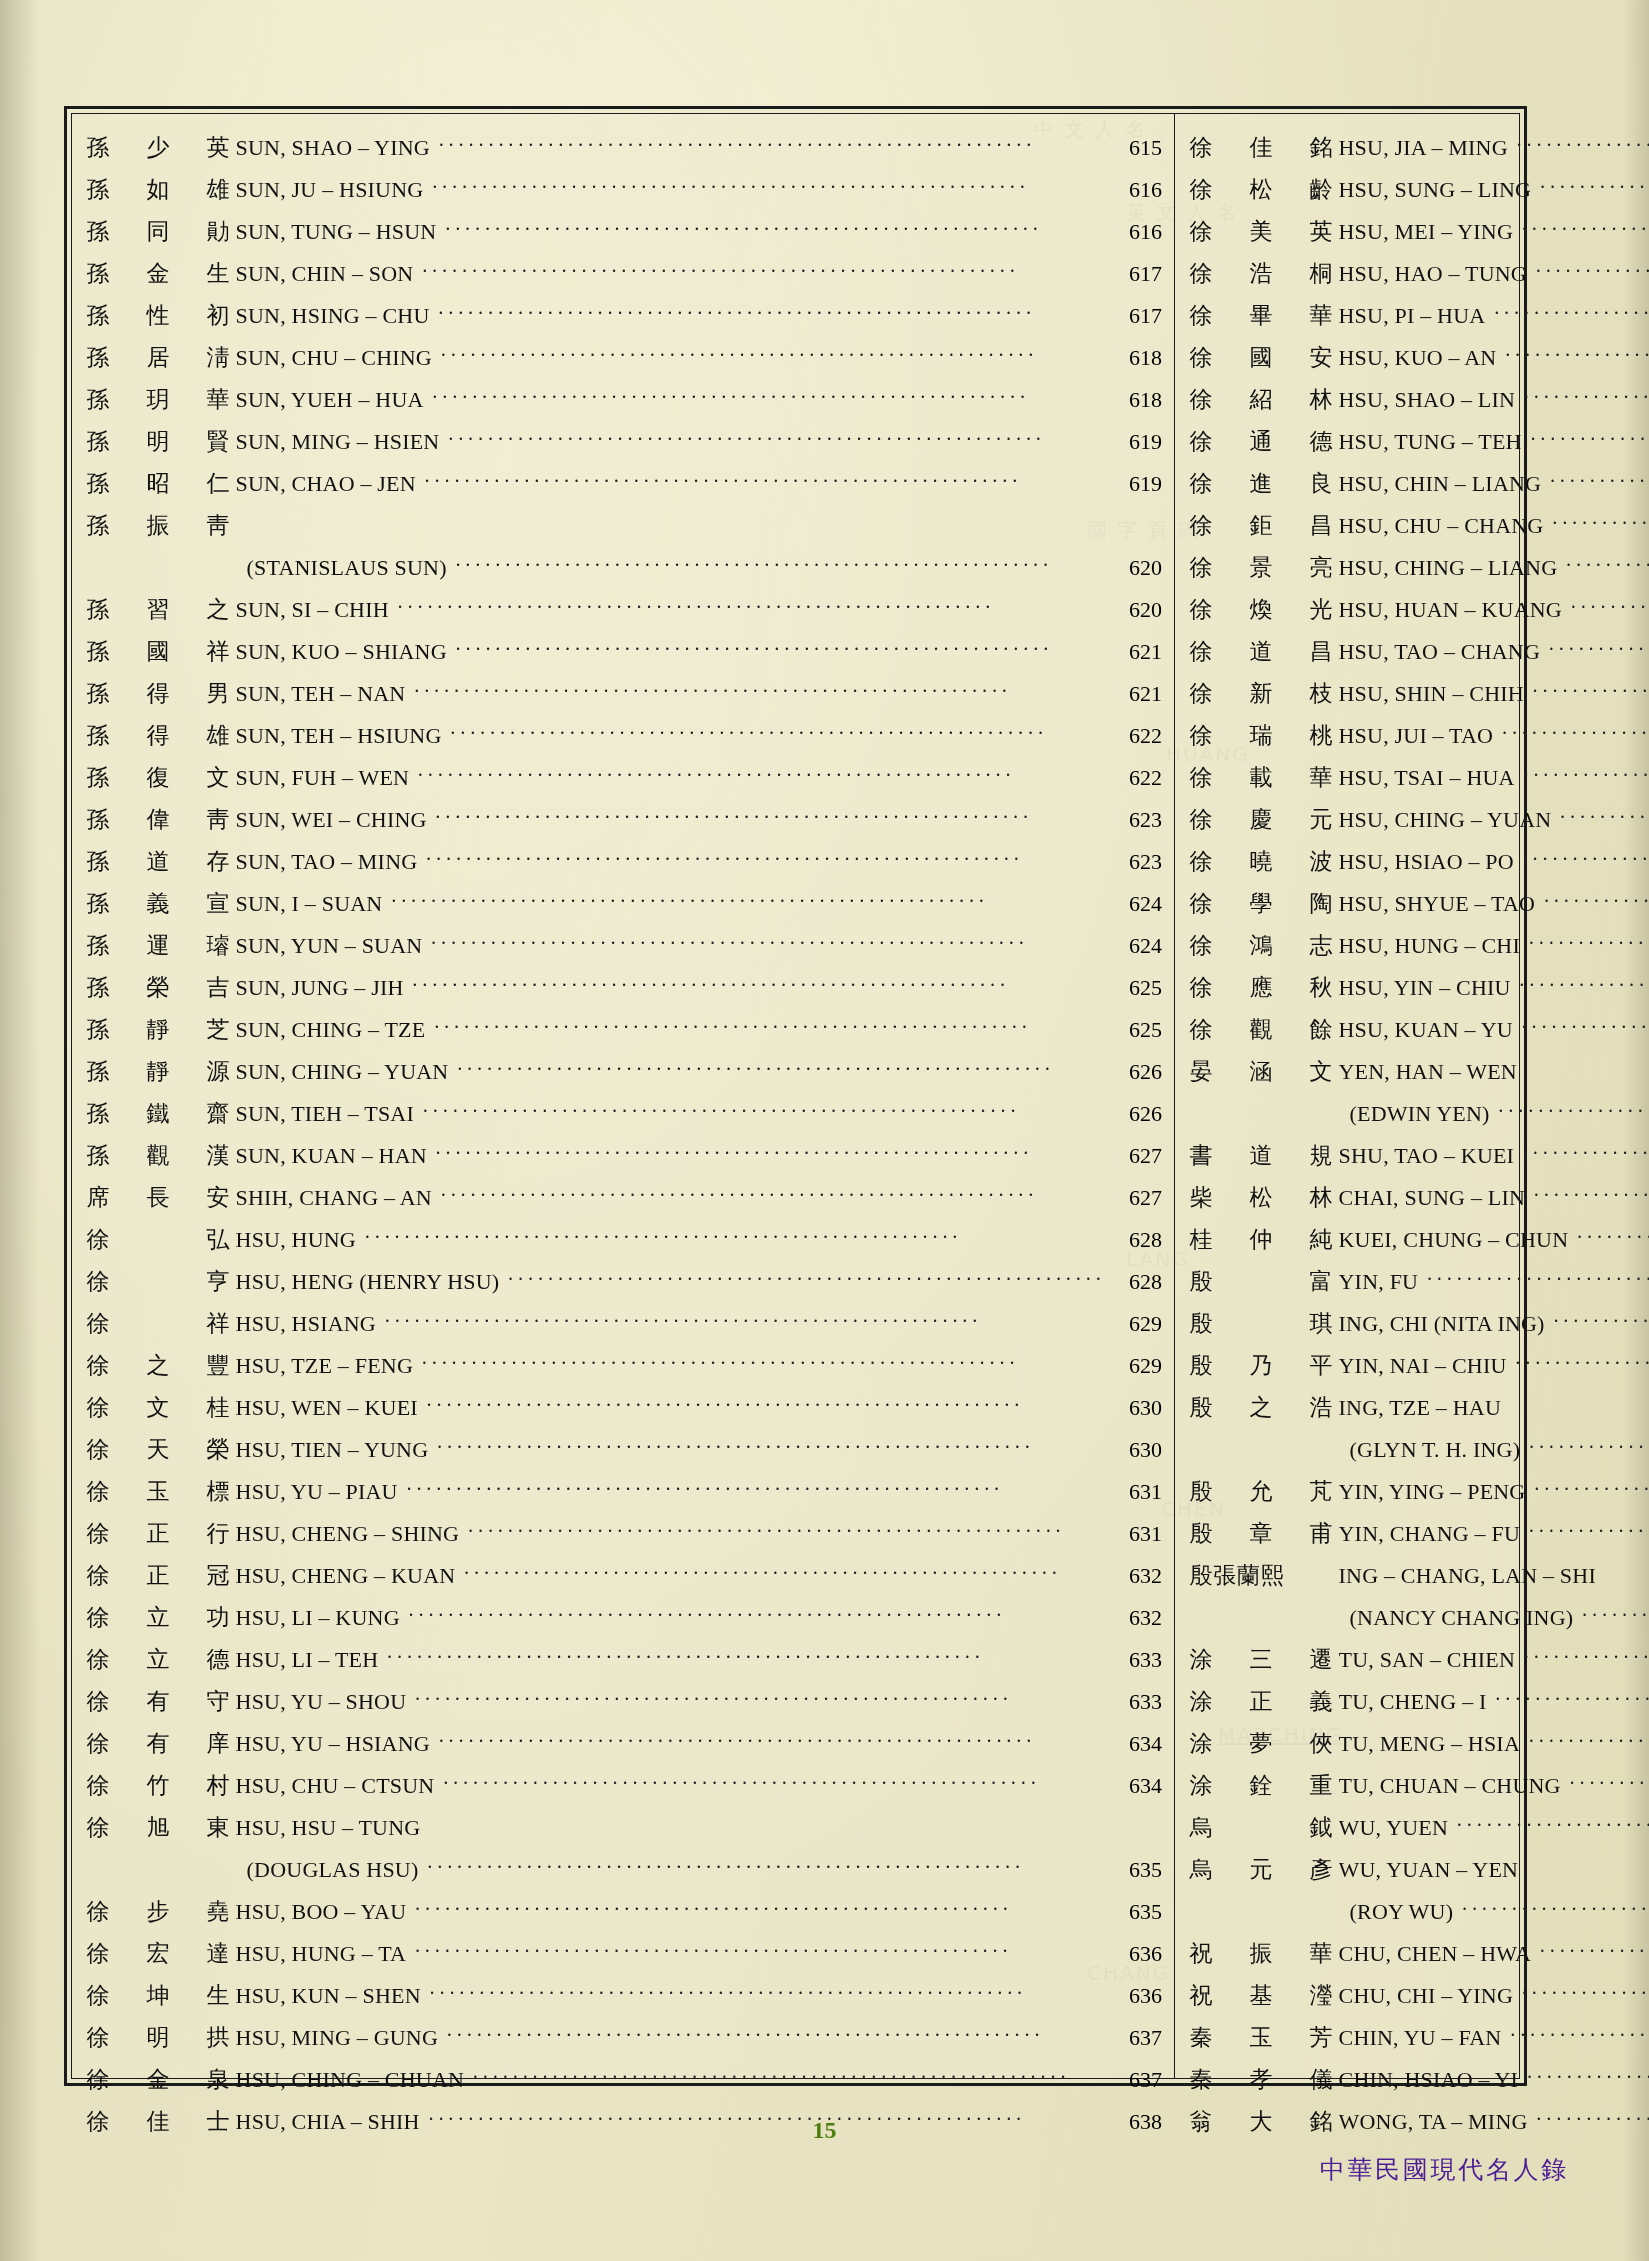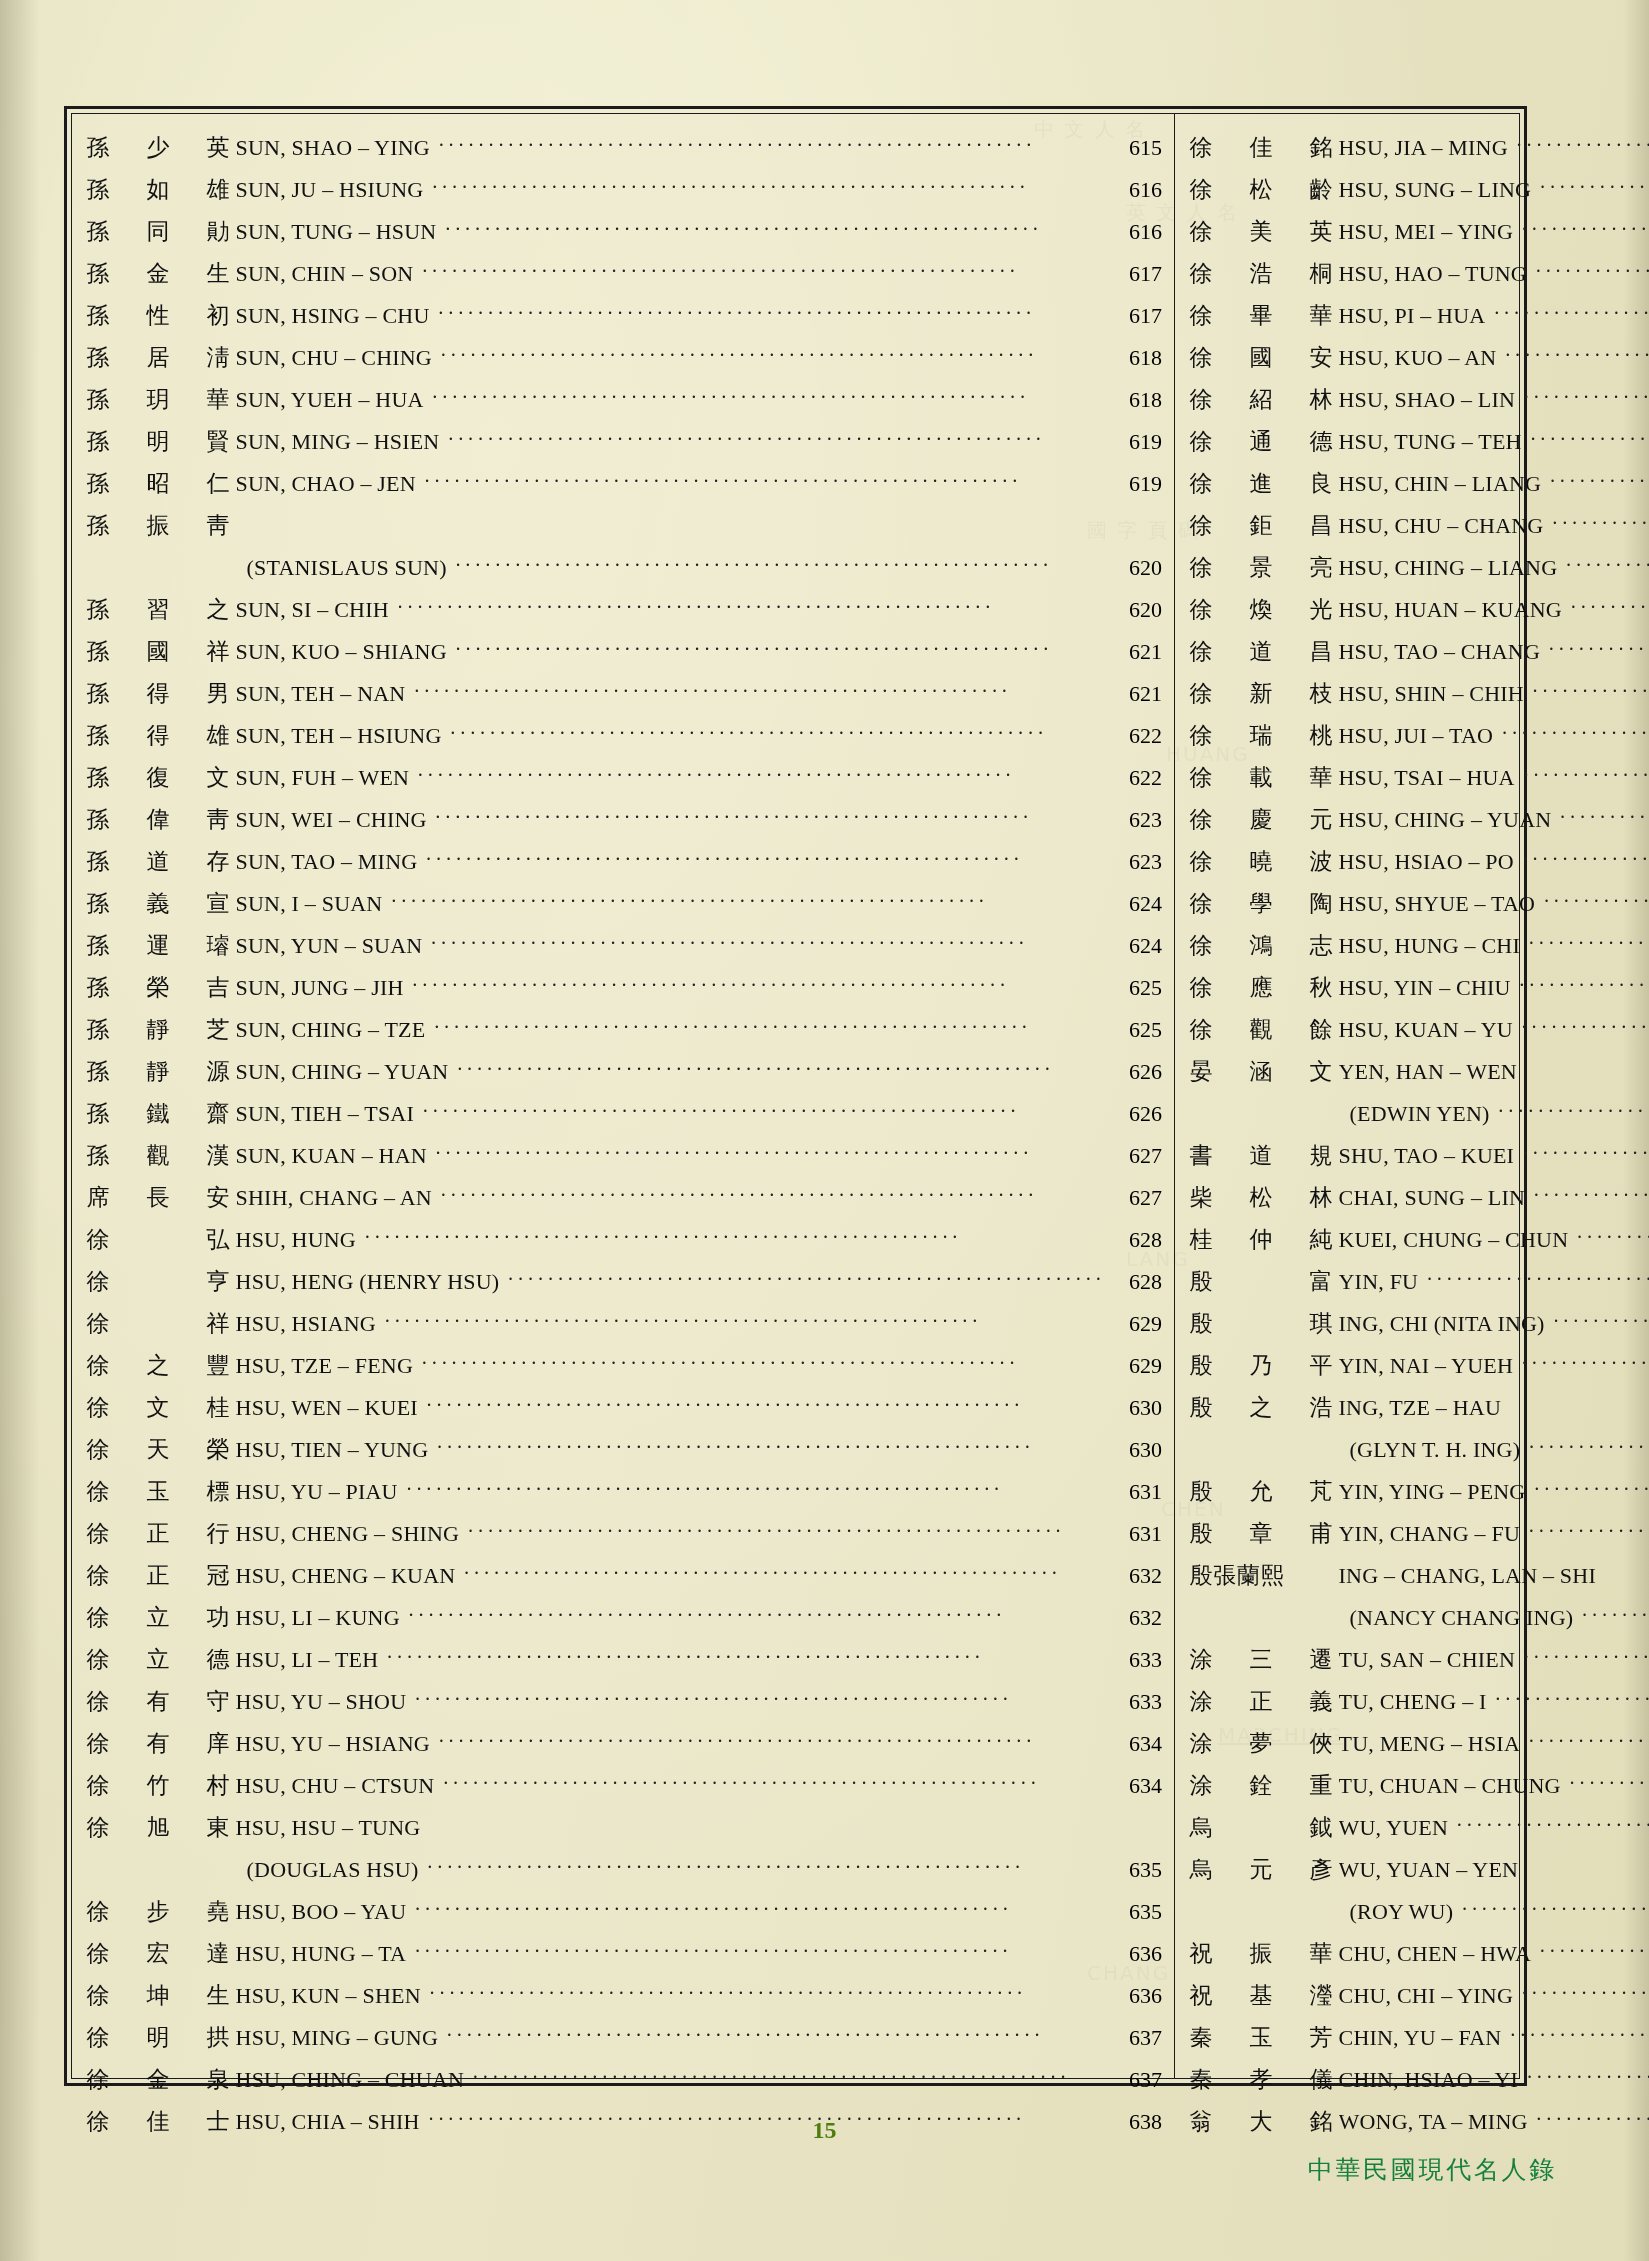--- a/index.html
+++ b/index.html
@@ -123,26 +123,26 @@
     right: 0;
     top: 2117px;
     text-align: center;
     font-size: 24px;
     font-family: "Liberation Serif", serif;
     color: #4d7c0f;
     font-weight: 600;
   }
   .footer-cjk {
     position: absolute;
-    right: 92px;
+    right: 80px;
     top: 2153px;
     font-size: 25px;
     font-family: "DejaVu Sans", sans-serif;
     letter-spacing: 2.7px;
-    color: #15803d;
+    color: #4c1d95;
   }
   
   .ghost {
     position: absolute;
     color: rgba(90,95,80,0.13);
     font-family: "DejaVu Sans", sans-serif;
     font-size: 20px;
     letter-spacing: 2px;
     pointer-events: none;
     white-space: nowrap;
@@ -1062,21 +1062,21 @@
               <span class="leader">····························································</span>
             </div>
           </div>
           <div class="row">
             <span class="cjk">
               <span class="ch">殷</span>
               <span class="ch">乃</span>
               <span class="ch">平</span>
             </span>
             <div class="romanized">
-              <span class="rom-text">YIN, NAI – YUEH</span>
+              <span class="rom-text">YIN, NAI – CHIU</span>
               <span class="leader">····························································</span>
             </div>
           </div>
           <div class="row">
             <span class="cjk">
               <span class="ch">殷</span>
               <span class="ch">之</span>
               <span class="ch">浩</span>
             </span>
             <div class="romanized">

